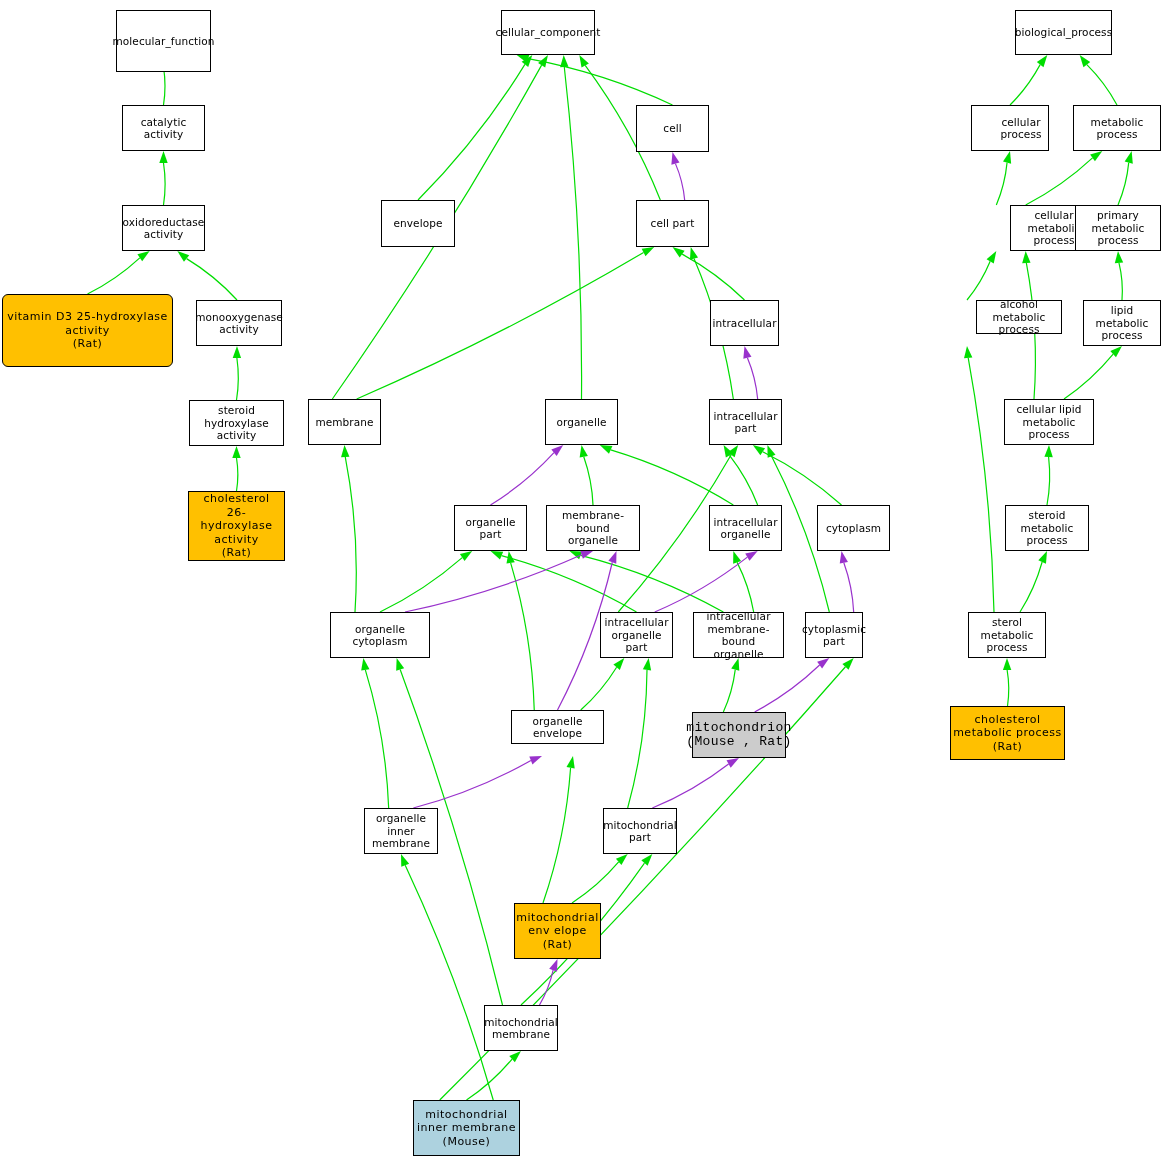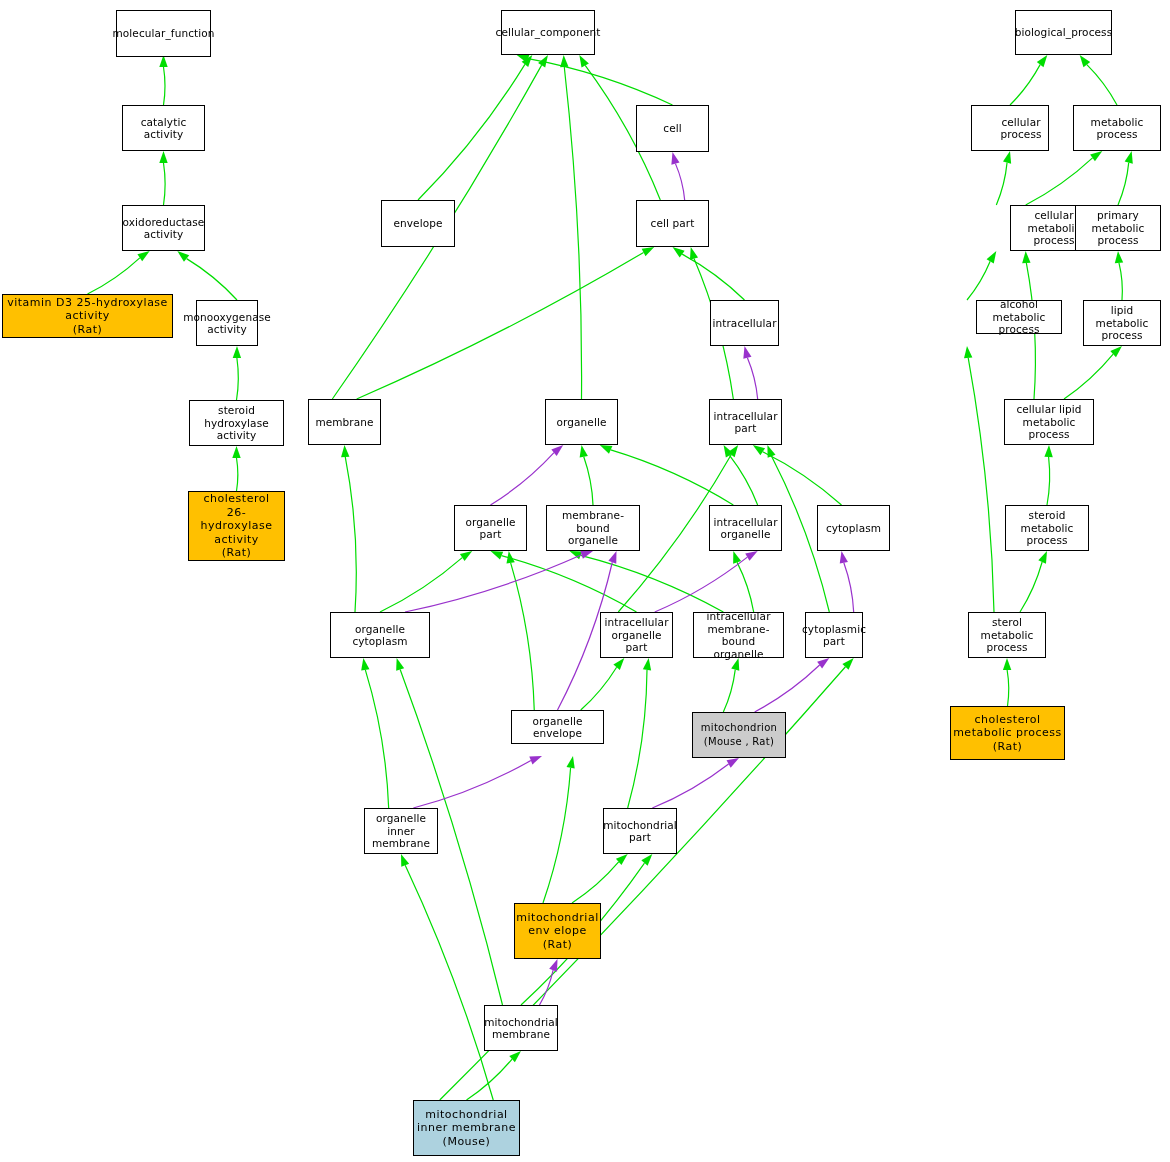--- a/index.html
+++ b/index.html
@@ -47,23 +47,24 @@
     letter-spacing: 0.5px;
   }
   .node.blue {
     background: #ADD2DF;
     font-size: 11px;
     line-height: 13.5px;
     letter-spacing: 0.5px;
   }
   .node.gray {
     background: #CCCCCC;
-    font-size: 10px;
+    font-size: 13px;
     line-height: 14px;
     letter-spacing: 0.3px;
+    font-family: Liberation Mono, monospace;
   }
   .node.root {
     font-size: 10.5px;
   }
 </style>
 </head>
 <body>
 
 <div id="canvas">
   <svg id="edges" viewBox="0 0 1170 1162" width="1170" height="1162">
@@ -183,28 +184,28 @@
       <polygon points="1122,346 1115.9746800248038,357.19533470676515 1110.3082827857727,350.9943716904669" fill="#00DD00"></polygon>
       <path d="M 1047 505 Q 1051.400111018604 481.11666944187493 1048.6002220372084 456.99333888374986" stroke="#00DD00" stroke-width="1.2" fill="none"></path>
       <polygon points="1049,445 1052.7978906465207,457.13326117072694 1044.402553427896,456.8534165967728" fill="#00DD00"></polygon>
       <path d="M 994 612 Q 991.0547888269698 483.95947908737134 968.2118184195386 357.9386555406405" stroke="#00DD00" stroke-width="1.2" fill="none"></path>
       <polygon points="967,346 972.3903478587629,357.514519093802 964.0332889803144,358.36279198747906" fill="#00DD00"></polygon>
       <path d="M 1020 612 Q 1034.7315173276536 588.6065719634497 1042.1430346553068 561.9731439268994" stroke="#00DD00" stroke-width="1.2" fill="none"></path>
       <polygon points="1047,551 1045.9836350297217,563.6730817975421 1038.302434280892,560.2732060562568" fill="#00DD00"></polygon>
       <path d="M 1007.5 706 Q 1010.192496609434 687.9696745056552 1007.1249932188679 669.9993490113104" stroke="#00DD00" stroke-width="1.2" fill="none"></path>
       <polygon points="1007,658 1011.3247653728265,669.9556013847067 1002.9252210649092,670.0430966379141" fill="#00DD00"></polygon>
     </svg>
-<div class="node root" style="left: 116px; top: 10px; width: 95px; height: 47px;">molecular_function</div>
+<div class="node root" style="left: 116px; top: 10px; width: 95px; height: 62px;">molecular_function</div>
     <div class="node " style="left: 122px; top: 105px; width: 83px; height: 46px;">catalytic activity</div>
     <div class="node " style="left: 122px; top: 205px; width: 83px; height: 46px;">oxidoreductase
 activity</div>
-    <div class="node orange" style="left: 2px; top: 294px; width: 171px; height: 44px;">vitamin D3 25-hydroxylase
+    <div class="node orange" style="left: 2px; top: 294px; width: 171px; height: 73px; border-radius: 6px;">vitamin D3 25-hydroxylase
 activity
 (Rat)</div>
-    <div class="node " style="left: 196px; top: 300px; width: 62px; height: 46px;">monooxygenase
+    <div class="node " style="left: 196px; top: 300px; width: 86px; height: 46px;">monooxygenase
 activity</div>
     <div class="node " style="left: 189px; top: 400px; width: 95px; height: 46px;">steroid hydroxylase
 activity</div>
     <div class="node orange" style="left: 188px; top: 491px; width: 97px; height: 70px;">cholesterol
 26-hydroxylase
 activity
 (Rat)</div>
     <div class="node root" style="left: 501px; top: 10px; width: 94px; height: 45px;">cellular_component</div>
     <div class="node " style="left: 636px; top: 105px; width: 73px; height: 47px;">cell</div>
     <div class="node " style="left: 381px; top: 200px; width: 74px; height: 47px;">envelope</div>

